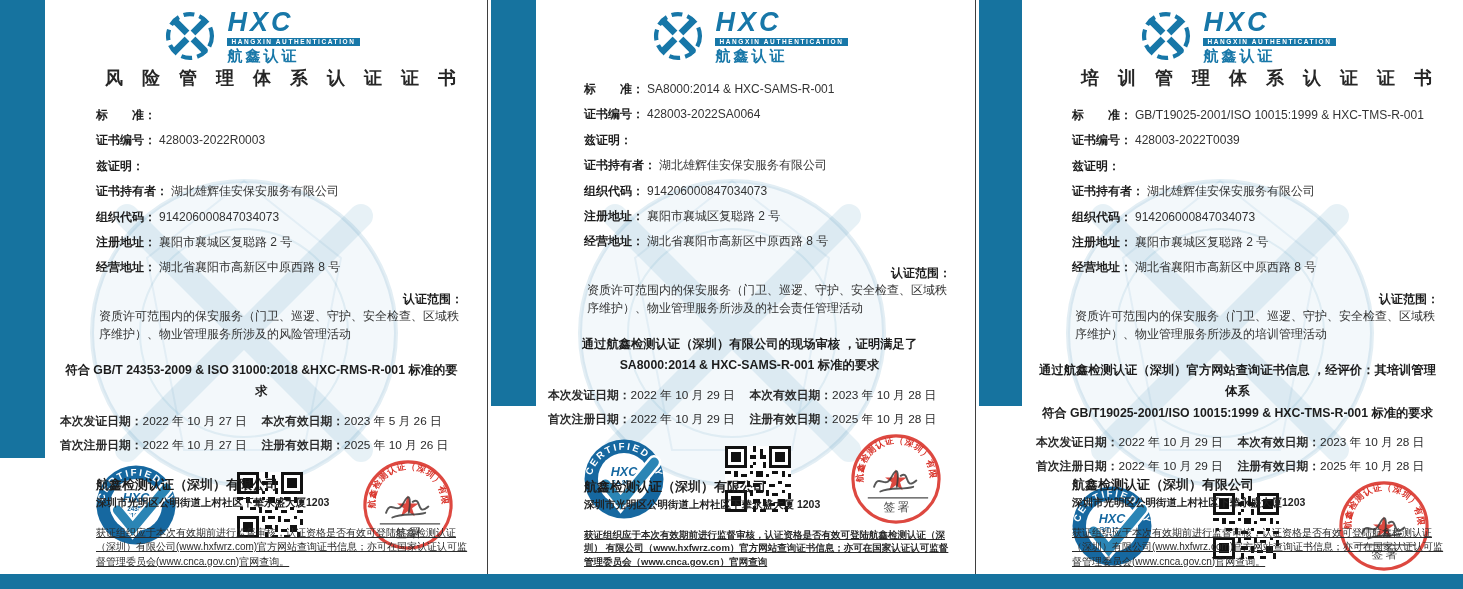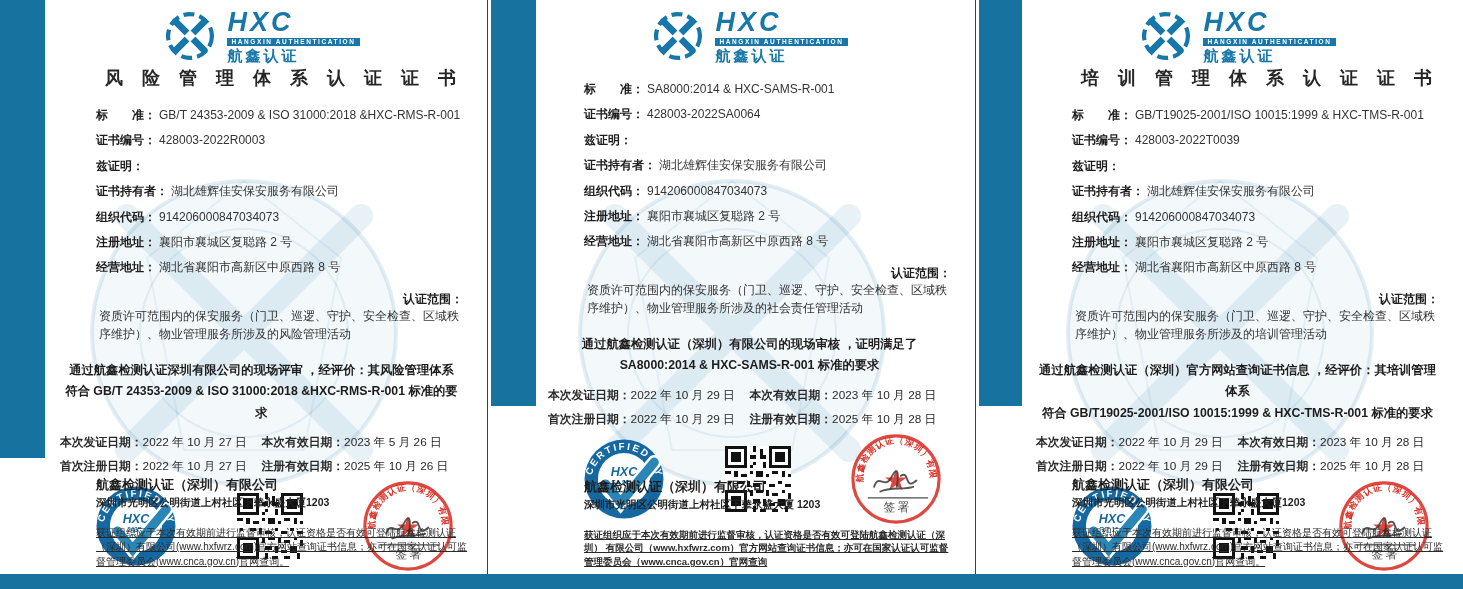--- a/index.html
+++ b/index.html
@@ -73,21 +73,20 @@
           <div class="logo-sub">HANGXIN AUTHENTICATION</div>
           <div class="logo-cn">航鑫认证</div>
         </div>
       </div>
 
       <h1 class="title">风 险 管 理 体 系 认 证 证 书</h1>
 
       <div class="fields">
         <div class="field">
             <span class="flabel">标　　准：</span>
-            <span class="fvalue">GB/T 24353-2009 &amp; ISO 31000:2018 &amp;HXC-RMS-R-001</span>
           </div>
         <div class="field">
             <span class="flabel">证书编号：</span>
             <span class="fvalue">428003-2022R0003</span>
           </div>
         <div class="field">
             <span class="flabel">兹证明：</span>
             <span class="fvalue"></span>
           </div>
         <div class="field">
@@ -106,21 +105,20 @@
             <span class="flabel">经营地址：</span>
             <span class="fvalue">湖北省襄阳市高新区中原西路 8 号</span>
           </div>
         <div class="field field-scope">
             <span class="flabel">认证范围：</span>
             <span class="fvalue">资质许可范围内的保安服务（门卫、巡逻、守护、安全检查、区域秩序维护）、物业管理服务所涉及的风险管理活动</span>
           </div>
       </div>
 
       <div class="statement">
-        <div>通过航鑫检测认证深圳有限公司的现场评审 ，经评价：其风险管理体系</div>
         <div>符合 GB/T 24353-2009 &amp; ISO 31000:2018 &amp;HXC-RMS-R-001 标准的要求</div>
       </div>
 
       <div class="dates">
         <div class="date-item"><span class="dlabel">本次发证日期：</span><span class="dvalue">2022 年 10 月 27 日</span></div>
         <div class="date-item"><span class="dlabel">本次有效日期：</span><span class="dvalue">2023 年 5 月 26 日</span></div>
         <div class="date-item"><span class="dlabel">首次注册日期：</span><span class="dvalue">2022 年 10 月 27 日</span></div>
         <div class="date-item"><span class="dlabel">注册有效日期：</span><span class="dvalue">2025 年 10 月 26 日</span></div>
       </div>
 

